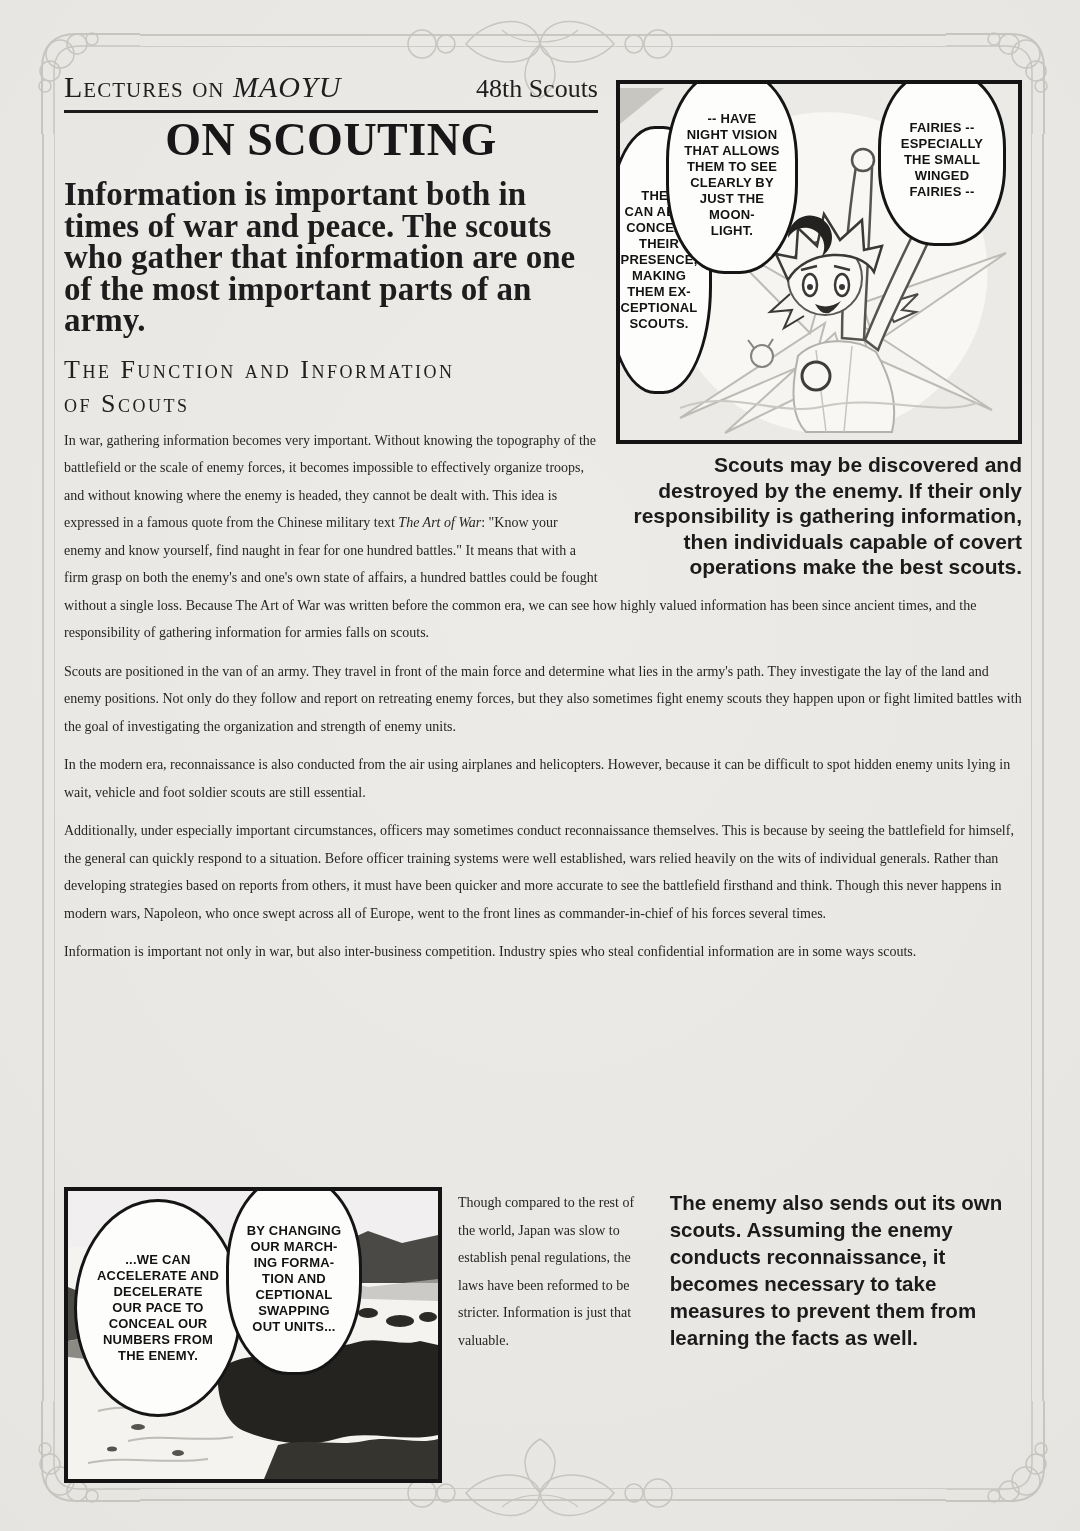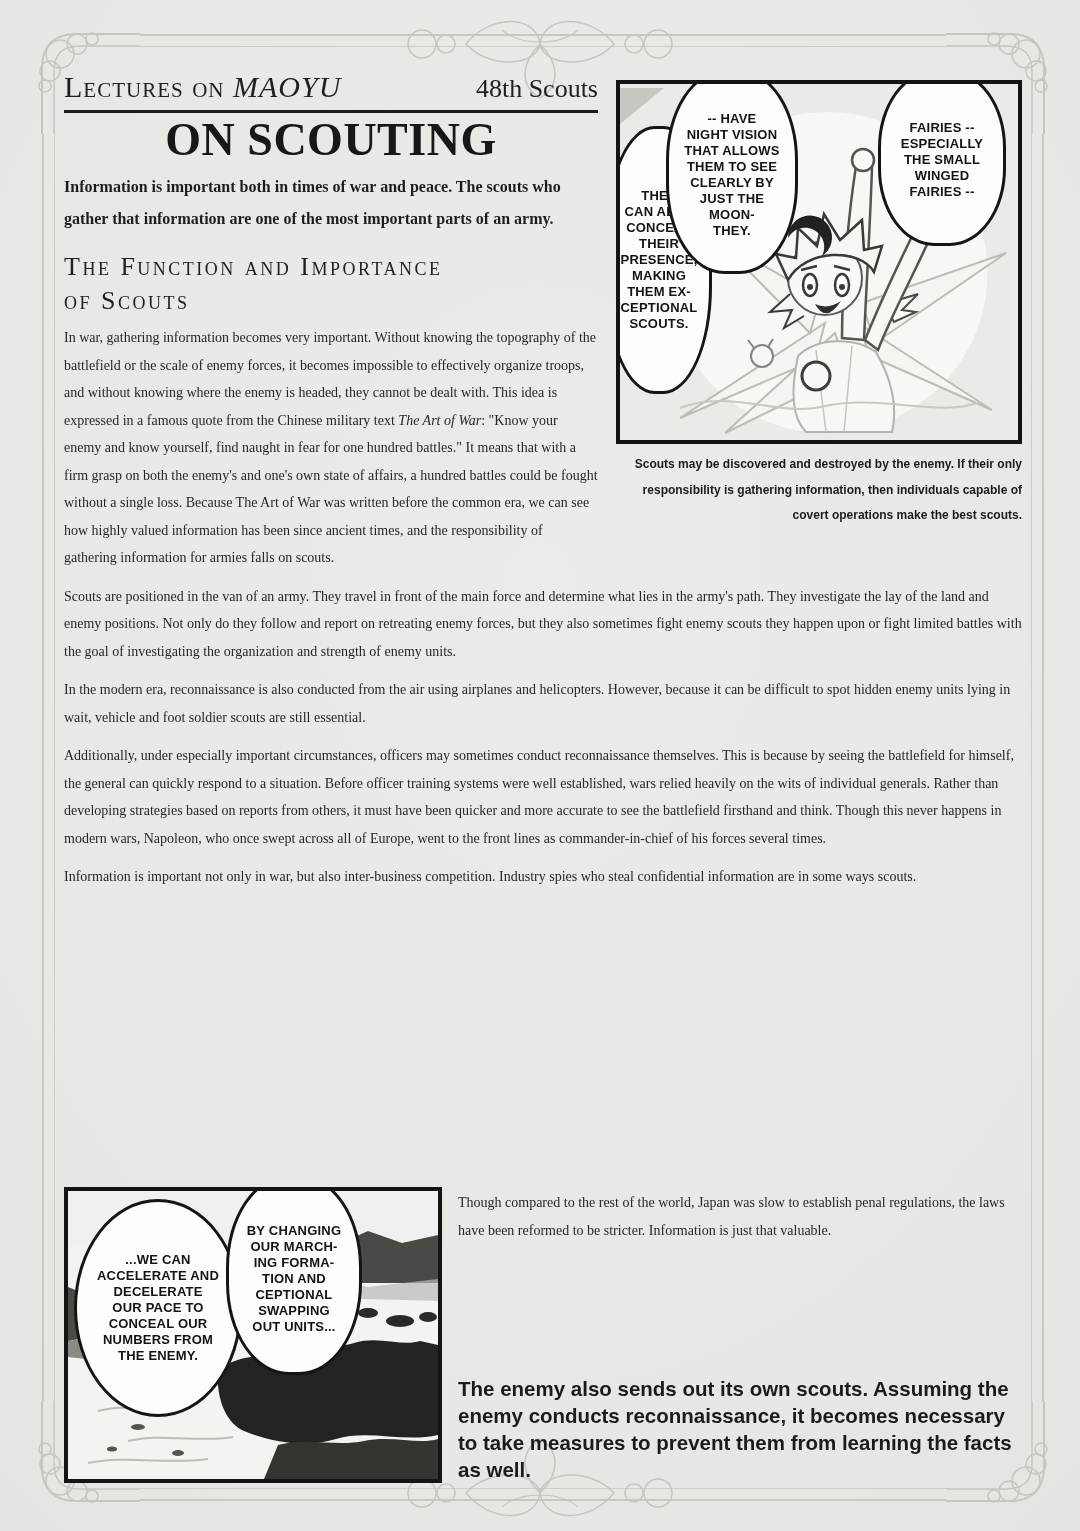--- a/index.html
+++ b/index.html
@@ -28,21 +28,21 @@
   .o-bot{bottom:0px;transform:rotate(180deg);}
   
   .content{position:absolute;left:64px;right:58px;top:70px;bottom:30px;}
   .top-float{float:right;width:406px;margin:10px 0 10px 18px;}
   .masthead{display:flex;align-items:baseline;justify-content:space-between;
     border-bottom:3px solid #1c1c1c;padding-bottom:6px;}
   .series{font-variant-caps:small-caps;font-size:30px;letter-spacing:1px;color:#1f1f1f;}
   .series .it{font-style:italic;font-variant-caps:normal;}
   .period{font-size:26px;color:#1f1f1f;}
   h1.title{margin:2px 0 2px 0;font-size:46px;line-height:50px;font-weight:bold;letter-spacing:0.5px;color:#171717;text-align:center;}
-  .intro{margin:6px 0 4px 0;font-size:16px;line-height:31.5px;font-weight:bold;color:#1d1d1d;}
+  .intro{margin:14px 0 4px 0;font-size:33px;line-height:31.5px;font-weight:bold;color:#1d1d1d;}
   h2.section{margin:16px 0 6px 0;font-weight:normal;font-variant-caps:small-caps;
     font-size:26px;line-height:34px;letter-spacing:2.5px;white-space:pre-line;color:#1f1f1f;}
   p.body{margin:0 0 11px 0;font-size:14px;line-height:27.5px;color:#262626;text-align:left;}
   p.body .it{font-style:italic;}
   
   .manga-panel{position:relative;border:4px solid #141414;overflow:hidden;background:#ecebe7;}
   .panel-top{width:398px;height:356px;
     background:radial-gradient(circle 168px at 52% 53%, #f8f7f4 0 160px, #eceae6 161px 100%);}
   .panel-bottom{width:370px;height:288px;background:#f3f2ef;}
   .art{position:absolute;left:0;top:0;width:100%;height:100%;}
@@ -50,25 +50,25 @@
     display:flex;align-items:center;justify-content:center;text-align:center;
     font-family:"Liberation Sans","DejaVu Sans",sans-serif;font-weight:bold;
     font-size:13px;line-height:16px;letter-spacing:0.2px;color:#131313;
     white-space:pre-line;}
   .tp-left{left:-14px;top:42px;width:100px;height:262px;border-radius:46% / 40%;}
   .tp-center{left:46px;top:-14px;width:126px;height:192px;border-radius:44%;padding-top:6px;}
   .tp-right{left:258px;top:-14px;width:122px;height:166px;border-radius:44%;padding-top:4px;}
   .bp-left{left:6px;top:8px;width:162px;height:212px;border-radius:50%;}
   .bp-right{left:158px;top:-16px;width:130px;height:186px;border-radius:46%;padding-top:8px;}
   .caption{font-family:"Liberation Sans","DejaVu Sans",sans-serif;font-weight:bold;color:#1b1b1b;}
-  .cap-top{margin:8px 0 0 0;font-size:12px;line-height:25.5px;text-align:right;}
+  .cap-top{margin:8px 0 0 0;font-size:21px;line-height:25.5px;text-align:right;}
   .cap-bottom{margin:0;font-size:20.5px;line-height:27px;text-align:left;padding-right:6px;}
   
   .bottom-row{position:absolute;left:64px;right:58px;bottom:48px;display:flex;gap:16px;}
-  .bottom-col{flex:1;display:flex;flex-direction:column;justify-content:space-between;padding-top:2px;}
+  .bottom-col{flex:1;display:flex;flex-direction:row;justify-content:flex-start;padding-top:2px;gap:28px;}
   .bottom-col p.body{margin:0;}
 </style>
 </head>
 <body>
 
 <div class="page">
 
   <svg width="0" height="0" style="position:absolute">
     <symbol id="corner-fl" viewBox="0 0 112 112">
       <path d="M110,10 H46 C24,10 12,22 12,44 V110" fill="none" stroke="currentColor" stroke-width="2"></path>
@@ -177,21 +177,21 @@
 THEM EX-
 CEPTIONAL
 SCOUTS.</div>
         <div class="bubble tp-center">-- HAVE
 NIGHT VISION
 THAT ALLOWS
 THEM TO SEE
 CLEARLY BY
 JUST THE
 MOON-
-THEY.</div>
+LIGHT.</div>
         <div class="bubble tp-right">FAIRIES --
 ESPECIALLY
 THE SMALL
 WINGED
 FAIRIES --</div>
       </div>
       <p class="caption cap-top">Scouts may be discovered and destroyed by the enemy. If their only responsibility is gathering information, then individuals capable of covert operations make the best scouts.</p>
     </aside>
 
     <header class="masthead">
@@ -199,21 +199,21 @@
         <span>Lectures on</span>
         <span class="it">MAOYU</span>
       </div>
       <div class="period">48th Scouts</div>
     </header>
 
     <h1 class="title">ON SCOUTING</h1>
 
     <p class="intro">Information is important both in times of war and peace. The scouts who gather that information are one of the most important parts of an army.</p>
 
-    <h2 class="section">The Function and Importance
+    <h2 class="section">The Function and Information
 of Scouts</h2>
 
     <p class="body"><span>In war, gathering information becomes very important. Without knowing the topography of the battlefield or the scale of enemy forces, it becomes impossible to effectively organize troops, and without knowing where the enemy is headed, they cannot be dealt with. This idea is expressed in a famous quote from the Chinese military text </span><span class="it">The Art of War</span><span>: "Know your enemy and know yourself, find naught in fear for one hundred battles." It means that with a firm grasp on both the enemy's and one's own state of affairs, a hundred battles could be fought without a single loss. Because The Art of War was written before the common era, we can see how highly valued information has been since ancient times, and the responsibility of gathering information for armies falls on scouts.</span></p>
 
     <p class="body">Scouts are positioned in the van of an army. They travel in front of the main force and determine what lies in the army's path. They investigate the lay of the land and enemy positions. Not only do they follow and report on retreating enemy forces, but they also sometimes fight enemy scouts they happen upon or fight limited battles with the goal of investigating the organization and strength of enemy units.</p>
     <p class="body">In the modern era, reconnaissance is also conducted from the air using airplanes and helicopters. However, because it can be difficult to spot hidden enemy units lying in wait, vehicle and foot soldier scouts are still essential.</p>
     <p class="body">Additionally, under especially important circumstances, officers may sometimes conduct reconnaissance themselves. This is because by seeing the battlefield for himself, the general can quickly respond to a situation. Before officer training systems were well established, wars relied heavily on the wits of individual generals. Rather than developing strategies based on reports from others, it must have been quicker and more accurate to see the battlefield firsthand and think. Though this never happens in modern wars, Napoleon, who once swept across all of Europe, went to the front lines as commander-in-chief of his forces several times.</p>
     <p class="body">Information is important not only in war, but also inter-business competition. Industry spies who steal confidential information are in some ways scouts.</p>
   </div>
 

